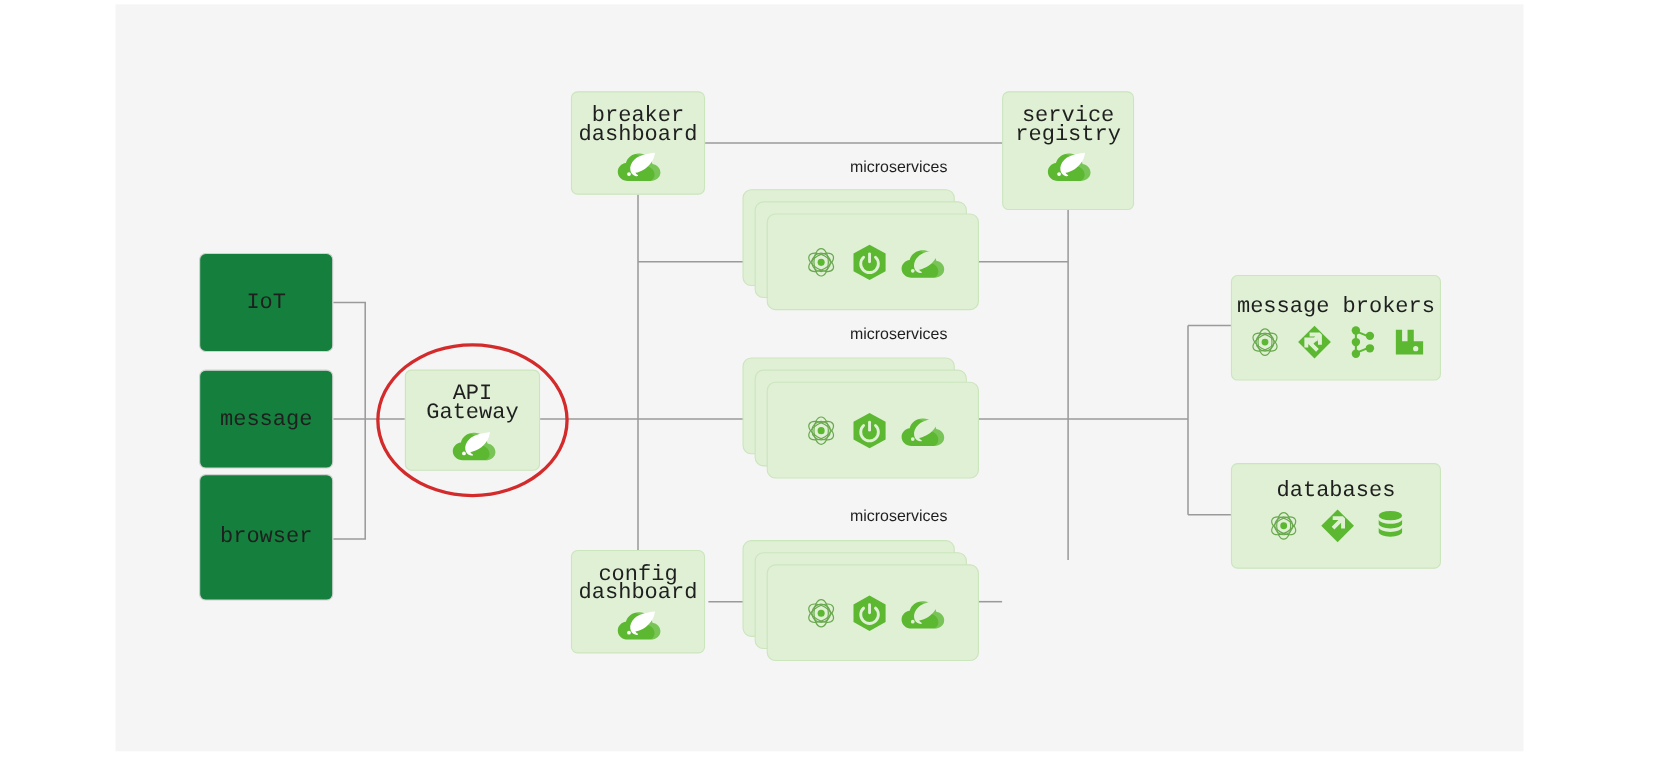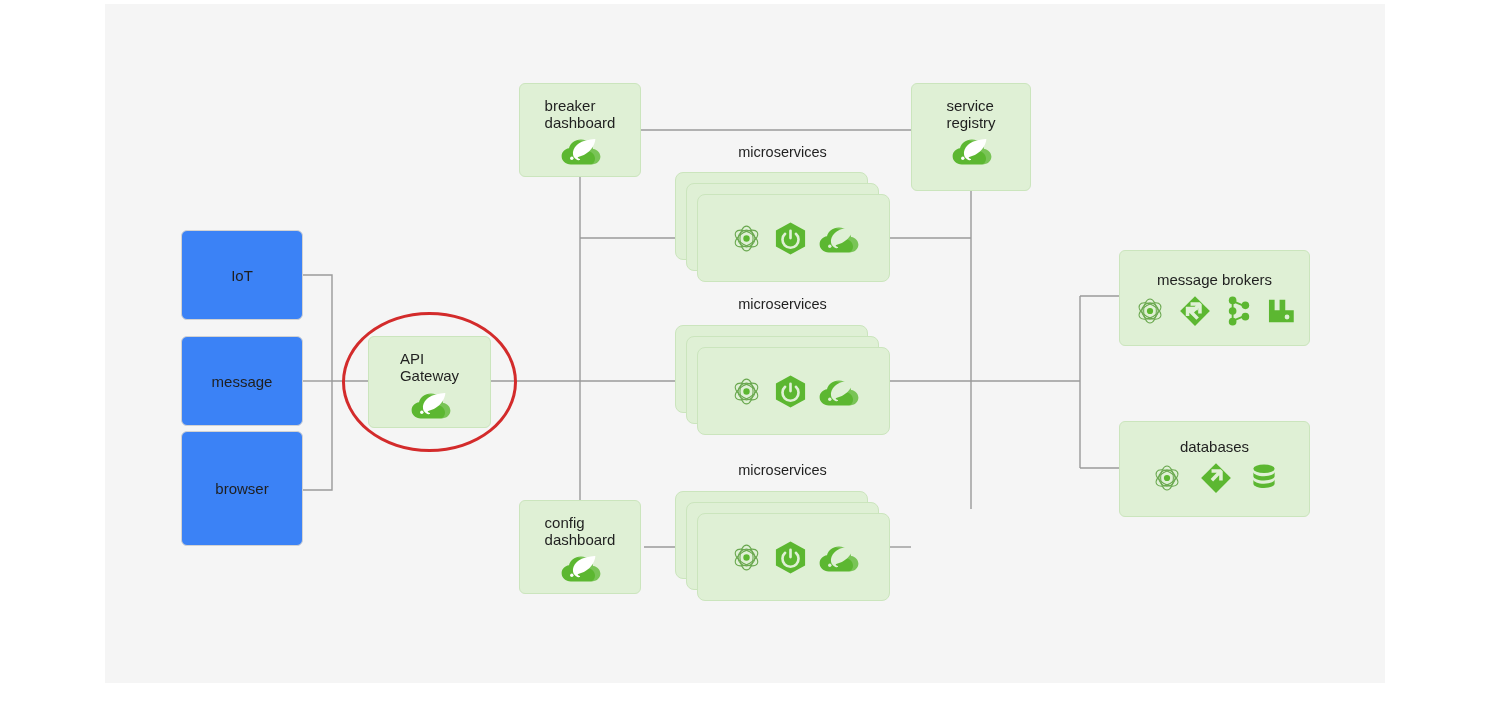--- a/index.html
+++ b/index.html
@@ -34,46 +34,48 @@
   .node {
     position: absolute;
     box-sizing: border-box;
     border-radius: 6px;
     display: flex;
     flex-direction: column;
     align-items: center;
     justify-content: flex-start;
   }
   .node.client {
-    background: #3b82f6;
+    background: #15803d;
     border: 1px solid #d2d2d2;
     justify-content: center;
   }
   .node.green {
     background: #dff0d5;
     border: 1px solid #cbe5bd;
   }
   .node-label {
-    font-size: 15px;
+    font-size: 20px;
     color: #1f1f1f;
     line-height: 17px;
-    text-align: left;
+    text-align: center;
     white-space: pre-line;
+    font-family: Liberation Mono, monospace;
   }
   .node.green .node-label { padding-top: 13px; }
   .icons-row {
     display: flex;
     align-items: center;
     justify-content: center;
     gap: 12px;
     margin-top: 8px;
   }
 
   .stack {
     position: absolute;
+    padding-left: 23px;
   }
   .stack .layer {
     position: absolute;
     box-sizing: border-box;
     background: #dff0d5;
     border: 1px solid #cbe5bd;
     border-radius: 8px;
   }
   .stack .layer.l1 { left: 0px;  top: 0px; }
   .stack .layer.l2 { left: 11px; top: 11px; }

